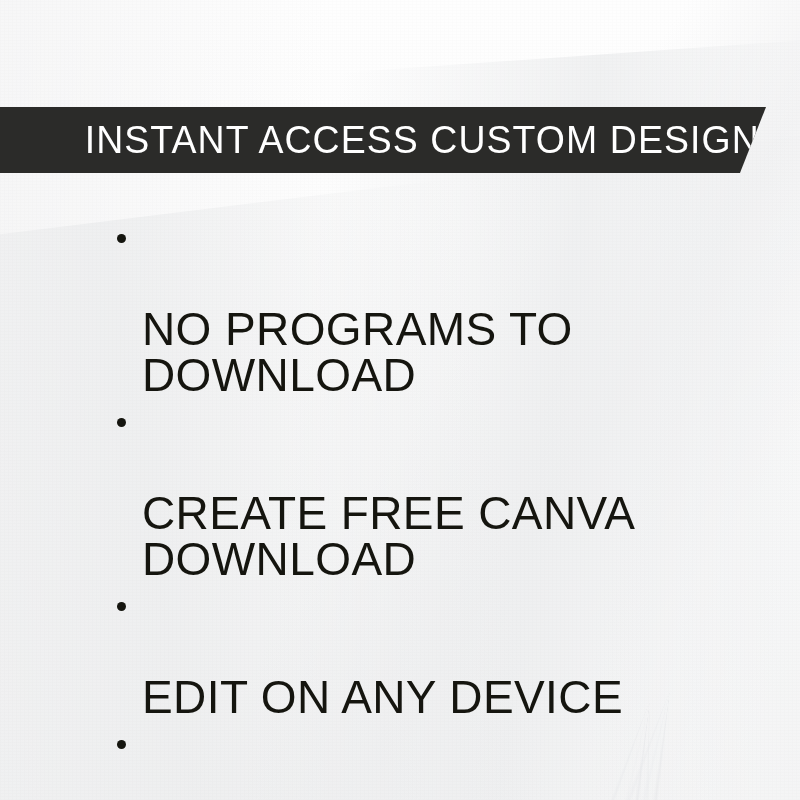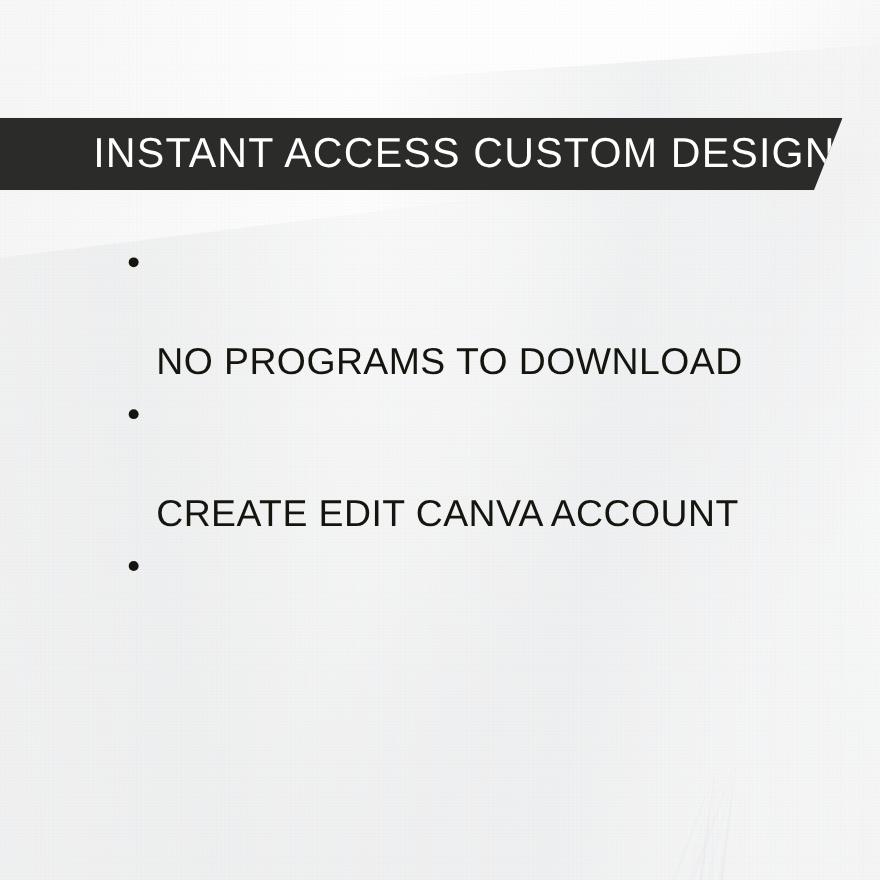--- a/index.html
+++ b/index.html
@@ -178,21 +178,21 @@
     margin: 0;
     padding: 0;
     list-style: none;
   }
 
   .feature-item {
     position: relative;
     color: var(--text-color, #15150f);
     font-family: "Liberation Sans", sans-serif;
     font-weight: 400;
-    font-size: 34px;
+    font-size: 46px;
     line-height: 46px;
     letter-spacing: .4px;
     padding-left: 28px;
     white-space: pre-line;
   }
 
   .feature-item .bullet {
     position: absolute;
     left: 3px;
     top: 20px;
@@ -220,21 +220,25 @@
     <div class="banner-title">INSTANT ACCESS CUSTOM DESIGNS</div>
   </div>
 
   <ul class="feature-list">
     <li class="feature-item">
       <span class="bullet"></span>
       <span>NO PROGRAMS TO DOWNLOAD</span>
     </li>
     <li class="feature-item">
       <span class="bullet"></span>
-      <span>CREATE EDIT CANVA ACCOUNT</span>
+      <span>CREATE FREE CANVA DOWNLOAD</span>
+    </li>
+    <li class="feature-item">
+      <span class="bullet"></span>
+      <span>EDIT ON ANY DEVICE</span>
     </li>
     <li class="feature-item">
       <span class="bullet"></span>
       
     </li>
 
   </ul>
 
 </div>
 

